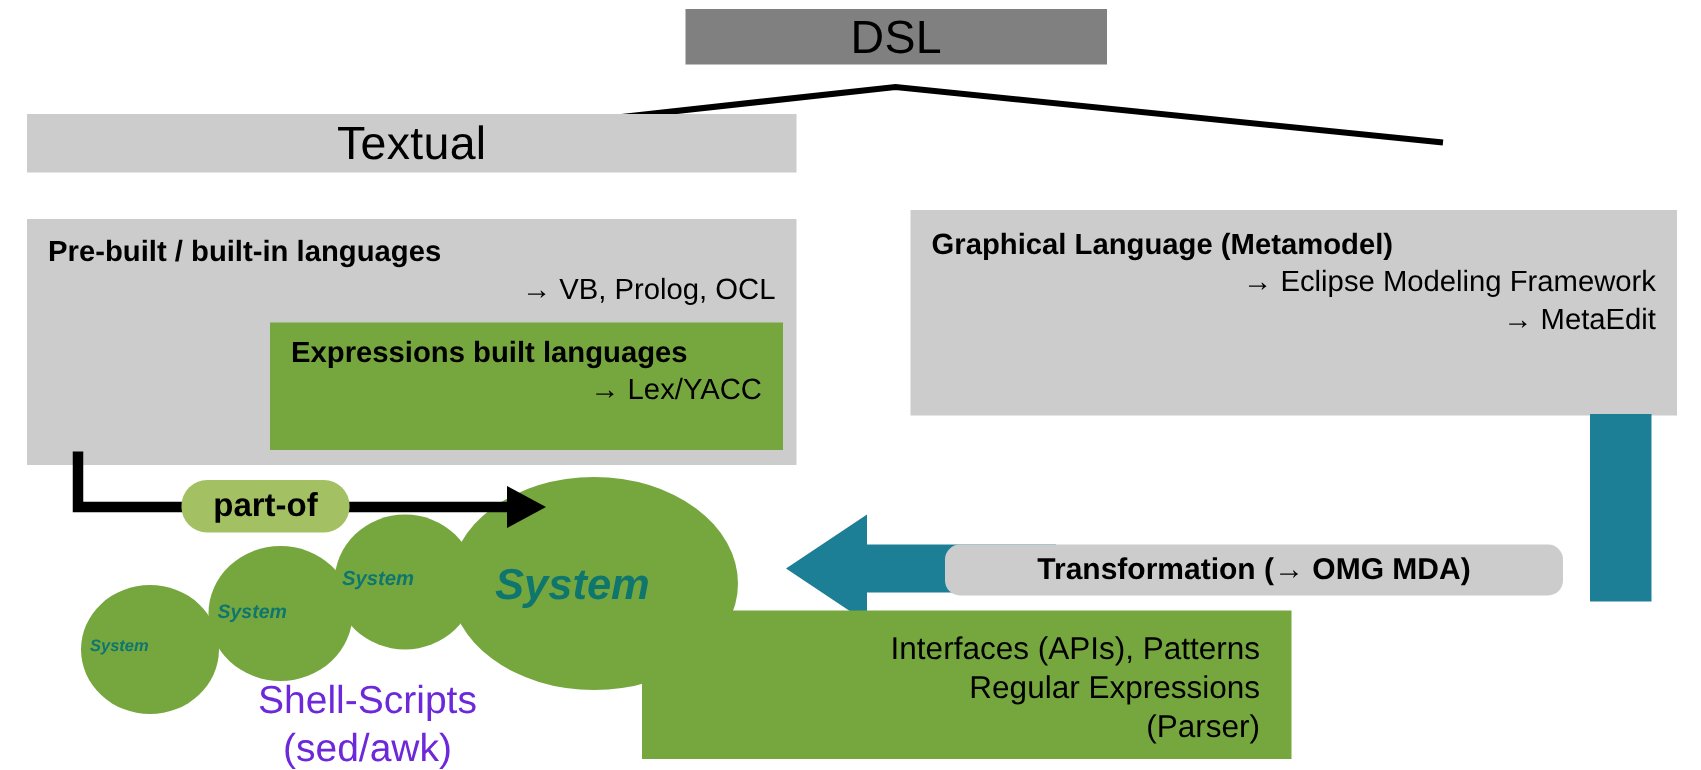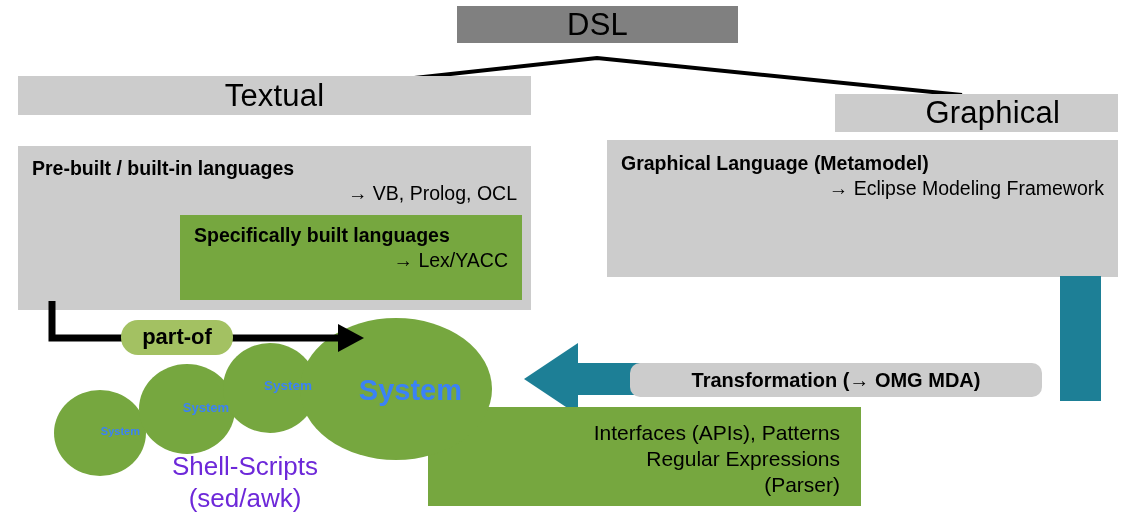--- a/index.html
+++ b/index.html
@@ -101,23 +101,24 @@
     font-size: 22px;
     font-weight: bold;
     line-height: 33px;
     text-align: center;
   }
 
   
   .sys-cap {
     position: absolute;
     font-weight: bold;
-    color: #3b82f6;
-    white-space: nowrap;
-    text-align: right;
+    color: #0f766e;
+    white-space: nowrap;
+    text-align: left;
+    font-style: italic;
   }
 
   .shell-text {
     font-size: 26px;
     line-height: 32px;
     text-align: center;
     color: #6d28d9;
     white-space: nowrap;
   }
 
@@ -149,34 +150,32 @@
   </div>
 
   <div class="abs gray-box" style="left:18px; top:146px; width:513px; height:164px;">
     <div class="panel-text abs" style="left:14px; top:10px; width:485px;">
       <span class="b">Pre-built / built-in languages</span>
       <span class="r">→ VB, Prolog, OCL</span>
     </div>
 
     <div class="abs green-box" style="left:162px; top:69px; width:342px; height:85px;">
       <div class="inner-green-text abs" style="left:14px; top:8px; width:314px;">
-        <span class="b">Specifically built languages</span>
+        <span class="b">Expressions built languages</span>
         <span class="r">→ Lex/YACC</span>
       </div>
     </div>
   </div>
 
-  <div class="abs gray-box hdr-title hdr-title-right" style="left:835px; top:94px; width:283px; height:38px; line-height:38px;">
-    <span>Graphical</span>
-  </div>
 
   <div class="abs gray-box" style="left:607px; top:140px; width:511px; height:137px;">
     <div class="panel-text abs" style="left:14px; top:11px; width:483px;">
       <span class="b">Graphical Language (Metamodel)</span>
       <span class="r">→ Eclipse Modeling Framework</span>
+      <span class="r">→ MetaEdit</span>
     </div>
   </div>
 
   <div class="abs teal" style="left:1060px; top:276px; width:41px; height:125px;"></div>
 
   <svg class="abs" style="left:524px; top:341px; width:180px; height:76px;">
     <polygon points="0,38 54,2 54,22 180,22 180,54 54,54 54,74" fill="#1d7f96"></polygon>
   </svg>
 
   <div class="abs gray-box transform-label" style="left:630px; top:363px; width:412px; height:34px;">

